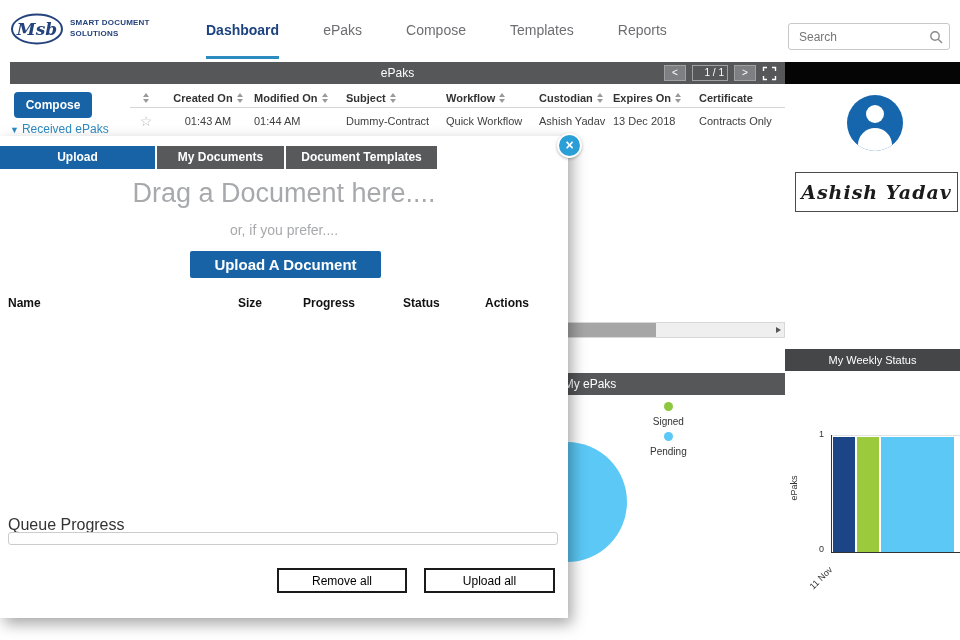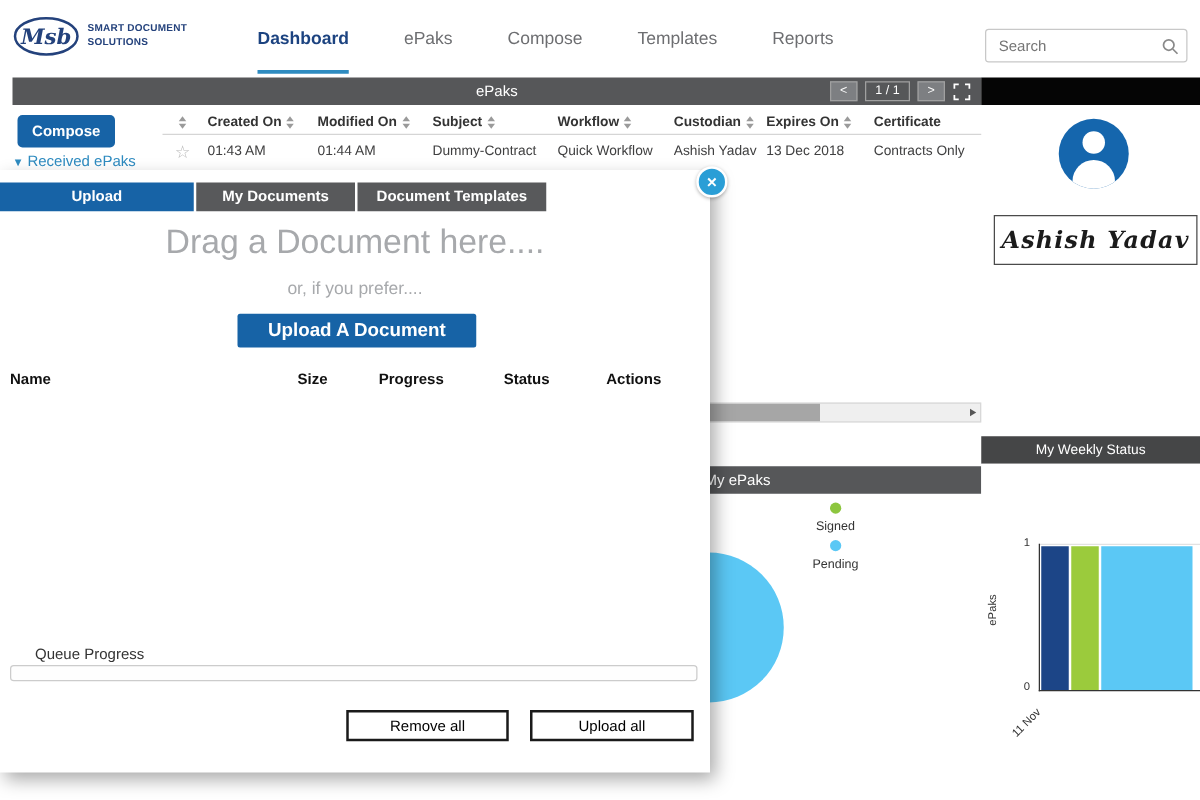--- a/index.html
+++ b/index.html
@@ -25,35 +25,35 @@
   .search-input { position:absolute; left:0; top:0; width:100%; height:100%; border:none; outline:none;
                   font-family:"Liberation Sans",sans-serif; font-size:12px; padding:0 26px 0 10px; color:#444; background:transparent; }
   .search-icon { position:absolute; right:6px; top:6px; }
   
   .epaks-bar { position:absolute; left:10px; top:62px; width:775px; height:22px; background:#565759; }
   .epaks-bar-title { position:absolute; left:0; top:0; width:100%; text-align:center; color:#fff; font-size:12px; line-height:22px; }
   .pager { position:absolute; right:8px; top:3px; display:flex; gap:6px; align-items:center; }
   .pager-btn { width:22px; height:16px; background:#7d7f82; border:1px solid #a0a0a0; color:#fff;
                font-size:10px; text-align:center; line-height:14px; cursor:pointer; }
   .pager-page { min-width:36px; height:16px; border:1px solid #a0a0a0; color:#fff; font-size:10px;
-                text-align:center; line-height:14px; padding:0 3px; }
+                text-align:right; line-height:14px; padding:0 3px; }
   .black-bar { position:absolute; left:785px; top:62px; width:175px; height:22px; background:#050505; }
   
   .compose-btn { position:absolute; left:14px; top:92px; width:78px; height:26px; background:#1763a6;
                  border:none; border-radius:4px; color:#fff; font-size:12px; font-weight:bold; cursor:pointer;
                  font-family:"Liberation Sans",sans-serif; }
   .received { position:absolute; left:10px; top:122px; color:#2e8bc0; font-size:12px; cursor:pointer; }
   .received .caret { font-size:9px; margin-right:3px; }
   
   .table-head { position:absolute; left:130px; top:88px; width:655px; height:20px; display:flex;
                 font-size:11px; font-weight:bold; color:#333; border-bottom:1px solid #d5d5d5; }
   .table-row  { position:absolute; left:130px; top:108px; width:655px; height:25px; display:flex;
                 font-size:11px; color:#404041; cursor:pointer; }
   .th, .td { display:flex; align-items:center; gap:4px; padding-right:4px; overflow:hidden; white-space:nowrap; }
-  .c0{width:36px; justify-content:center;} .c1{width:88px;} .c2{width:92px;} .c3{width:100px;}
+  .c0{width:36px; justify-content:center;} .c1{width:88px;justify-content:center;} .c2{width:92px;} .c3{width:100px;}
   .c4{width:93px;} .c5{width:74px;} .c6{width:86px;} .c7{width:86px;}
   .sort-icon { display:inline-flex; flex-direction:column; gap:2px; cursor:pointer; }
   .tri-up { width:0; height:0; border-left:3px solid transparent; border-right:3px solid transparent; border-bottom:4px solid #9a9a9a; }
   .tri-down { width:0; height:0; border-left:3px solid transparent; border-right:3px solid transparent; border-top:4px solid #9a9a9a; }
   .star-icon { color:#b9b9b9; font-size:14px; cursor:pointer; }
   
   .avatar { position:absolute; left:847px; top:95px; width:56px; height:56px; border-radius:50%;
             background:#1566ad; overflow:hidden; cursor:pointer; }
   .avatar-head { position:absolute; left:19px; top:10px; width:18px; height:18px; border-radius:50%; background:#fff; }
   .avatar-body { position:absolute; left:11px; top:33px; width:34px; height:26px;
@@ -108,21 +108,21 @@
                  font-size:14px; font-weight:bold; cursor:pointer; box-shadow:0 1px 3px rgba(0,0,0,.3); z-index:11; }
   .drag-title { position:absolute; left:0; top:42px; width:100%; text-align:center; font-size:27px; color:#a7a9ac; }
   .drag-sub { position:absolute; left:0; top:86px; width:100%; text-align:center; font-size:14px; color:#a7a9ac; }
   .upload-doc-btn { position:absolute; left:190px; top:115px; width:191px; height:27px; background:#1763a6;
                     border:none; border-radius:2px; color:#fff; font-size:15px; font-weight:bold; cursor:pointer;
                     font-family:"Liberation Sans",sans-serif; }
   .queue-head { position:absolute; left:0; top:160px; width:100%; height:18px; font-size:12px; font-weight:bold; color:#111; }
   .qh-name{position:absolute; left:8px;} .qh-size{position:absolute; left:238px;}
   .qh-progress{position:absolute; left:303px;} .qh-status{position:absolute; left:403px;}
   .qh-actions{position:absolute; left:485px;}
-  .queue-progress-label { position:absolute; left:8px; top:380px; font-size:12px; color:#333;margin-left:20px; }
+  .queue-progress-label { position:absolute; left:8px; top:380px; font-size:16px; color:#333; }
   .queue-progress-bar { position:absolute; left:8px; top:396px; width:550px; height:13px;
                         border:1px solid #ccc; border-radius:3px; background:#fefefe; }
   .modal-btn { position:absolute; top:432px; height:25px; background:#fff; border:2px solid #1a1a1a;
                font-size:12px; color:#000; cursor:pointer; font-family:"Liberation Sans",sans-serif; }
   .btn-remove-all { left:277px; width:130px; }
   .btn-upload-all { left:424px; width:131px; }
 </style>
 </head>
 <body>
 

